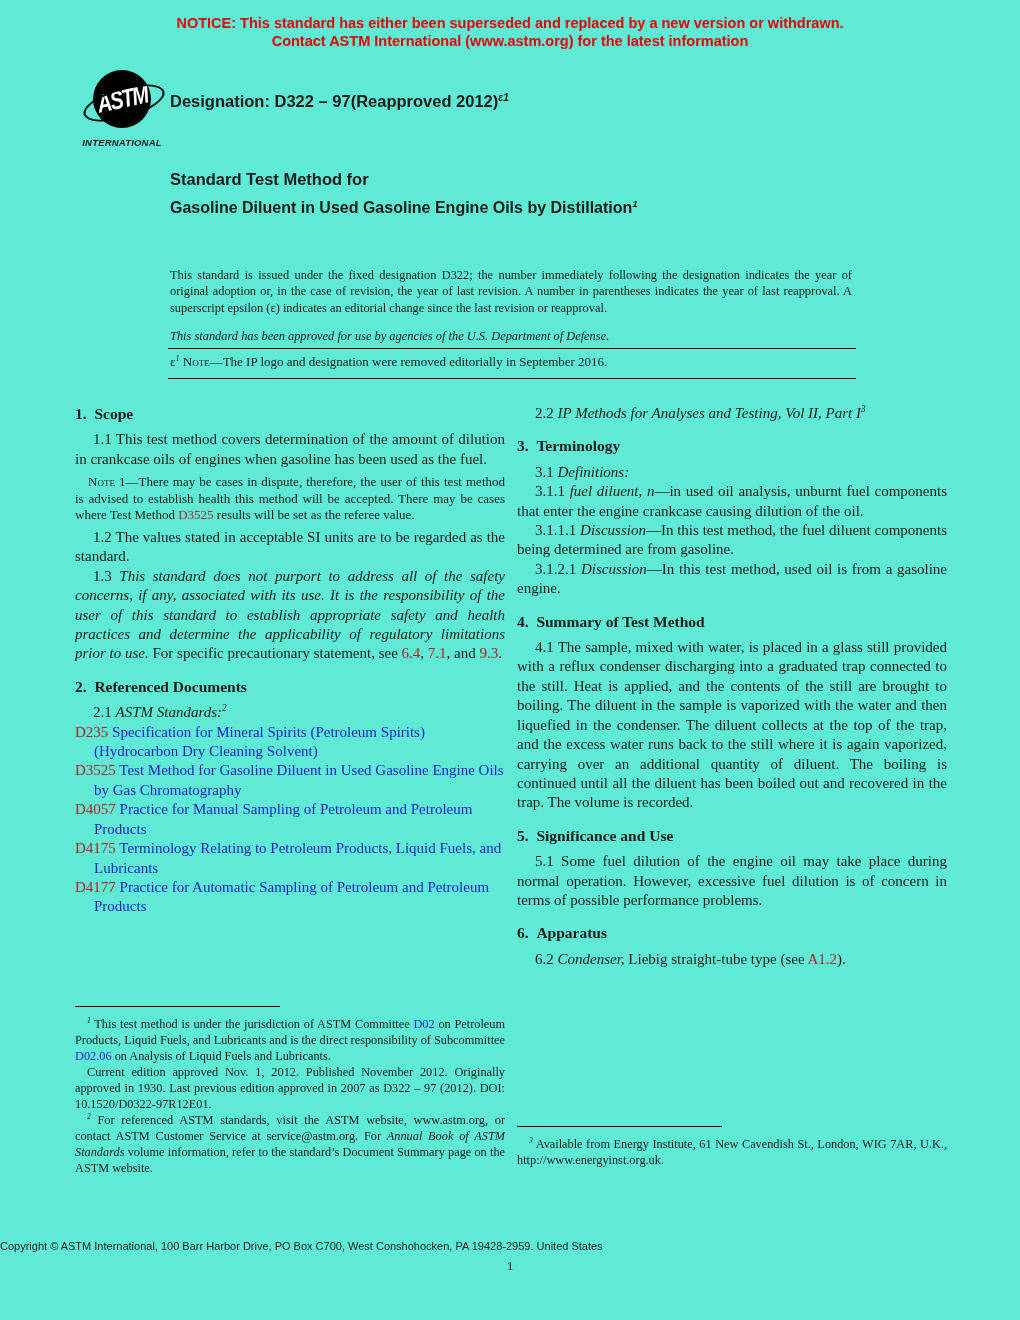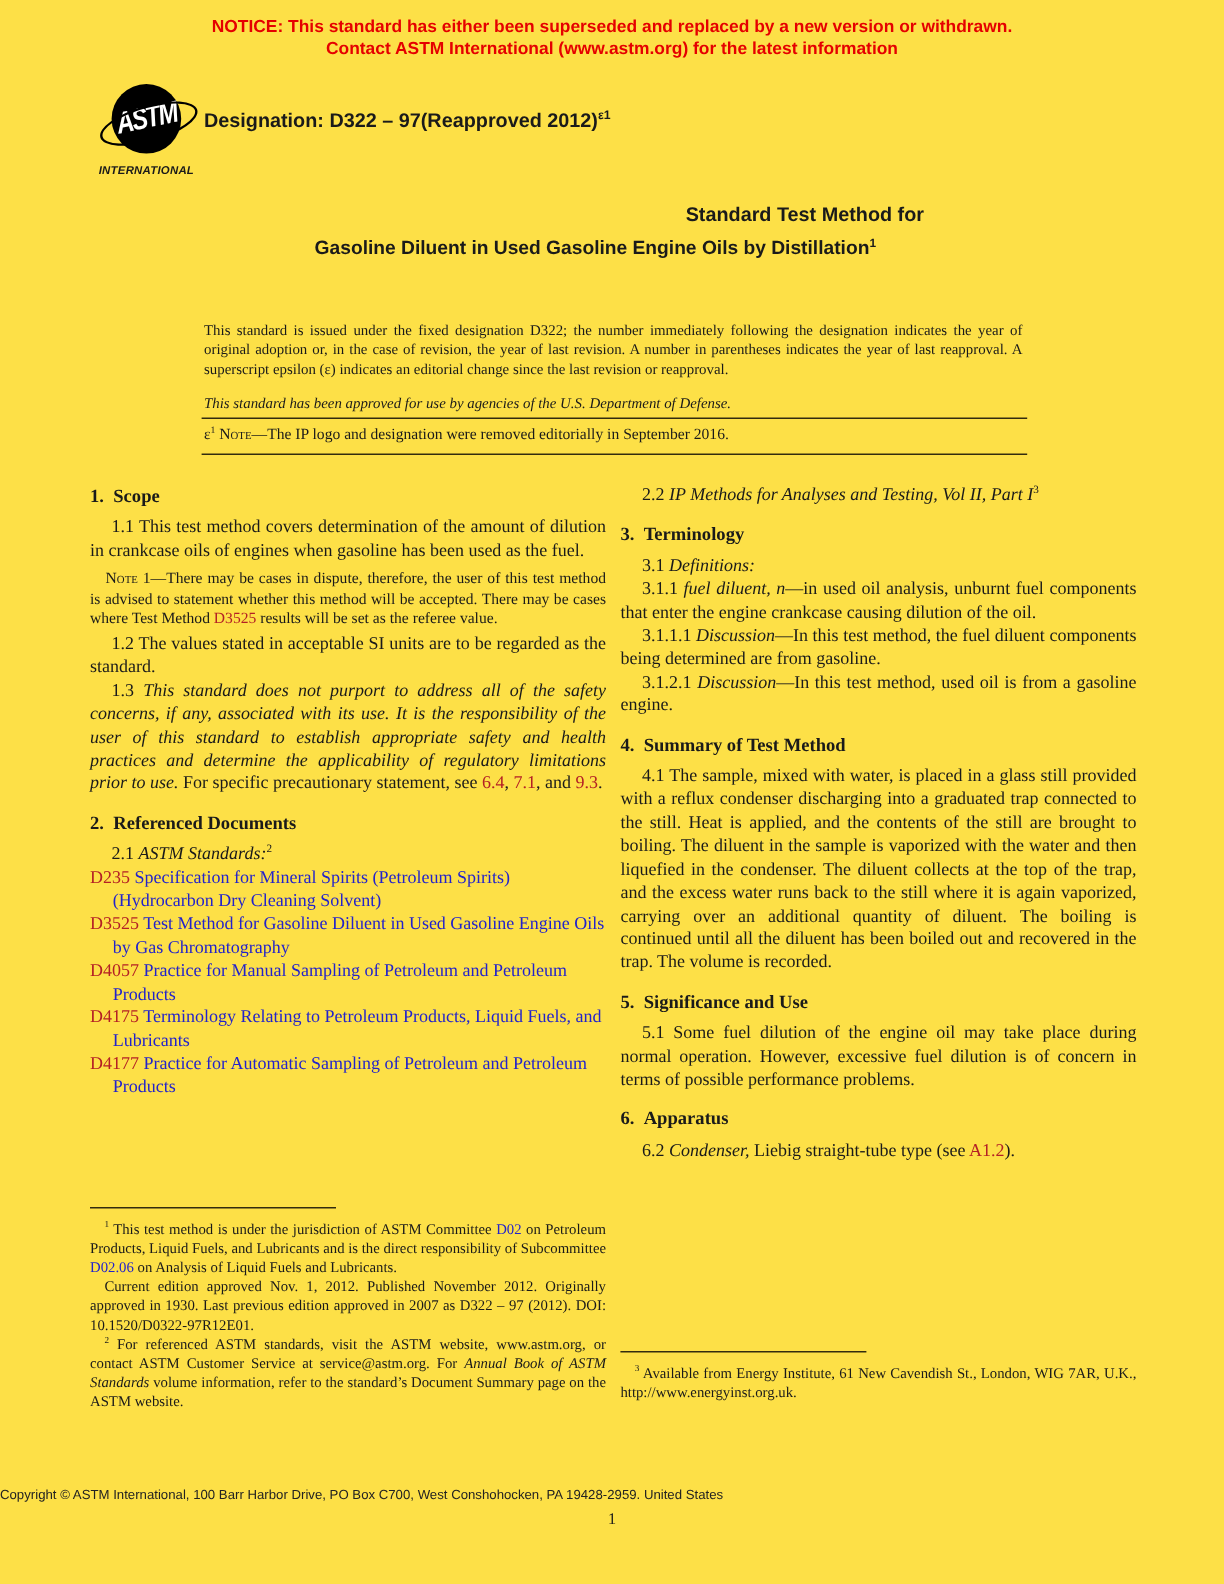--- a/index.html
+++ b/index.html
@@ -3,21 +3,21 @@
 <meta charset="utf-8">
 <style>
   :root{
     --red-link:#b42025;
     --blue-link:#2222cc;
     --notice-red:#e50000;
     --ink:#1a1a1a;
   }
   html,body{margin:0;padding:0;background:#fff;}
   .page{
-    position:relative;width:1020px;height:1320px;background:#fde047;overflow:hidden;
+    position:relative;width:1020px;height:1320px;background:#5eead4;overflow:hidden;
     font-family:"Liberation Serif",serif;color:var(--ink);
   }
   
   .notice{
     position:absolute;top:14px;left:0;width:100%;text-align:center;
     color:var(--notice-red);font-family:"Liberation Sans",sans-serif;
     font-weight:bold;font-size:14.5px;line-height:18px;
   }
   
   .logo{position:absolute;left:76px;top:68px;width:92px;}
@@ -37,21 +37,21 @@
   .logo-intl{
     margin-top:3px;text-align:center;font-family:"Liberation Sans",sans-serif;
     font-weight:bold;font-style:italic;font-size:9.5px;letter-spacing:.2px;
   }
   
   .designation{
     position:absolute;left:170px;top:92px;
     font-family:"Liberation Sans",sans-serif;font-weight:bold;font-size:16.5px;
   }
   
-  .title-block{position:absolute;left:170px;top:170px;width:600px;font-family:"Liberation Sans",sans-serif;font-weight:bold;text-align:right;}
+  .title-block{position:absolute;left:170px;top:170px;width:600px;font-family:"Liberation Sans",sans-serif;font-weight:bold;}
   .title-line1{font-size:16.5px;margin-bottom:5px;}
   .title-line2{font-size:16px;line-height:27px;width:560px;}
   
   .intro{
     position:absolute;left:170px;top:267px;width:682px;
     font-size:12.4px;line-height:16.3px;text-align:justify;
   }
   .dod{position:absolute;left:170px;top:329px;width:682px;font-style:italic;font-size:12.4px;}
   .editorial-note{
     position:absolute;left:168px;top:348px;width:684px;
@@ -77,21 +77,21 @@
   .fn p{margin:0;text-indent:12px;}
   
   .copyright{
     position:absolute;top:1240px;left:0;width:100%;
     font-family:"Liberation Sans",sans-serif;font-size:11px;color:#222;
   }
   .page-num{position:absolute;top:1258px;left:0;width:100%;text-align:center;font-size:13.5px;}
   
   .i{font-style:italic;}
   .b{font-weight:bold;}
-  .sup{vertical-align:super;font-size:.62em;line-height:0;}
+  .sup{vertical-align:super;font-size:.62em;line-height:0;font-style:italic;}
   .sc{font-variant:small-caps;}
   .link-red{color:var(--red-link);}
   .link-blue{color:var(--blue-link);}
   .tag-right{float:right;}
 </style>
 </head>
 <body>
 
 <div class="page">
 
@@ -121,21 +121,21 @@
     </div>
   </div>
 
   <div class="intro">This standard is issued under the fixed designation D322; the number immediately following the designation indicates the year of original adoption or, in the case of revision, the year of last revision. A number in parentheses indicates the year of last reapproval. A superscript epsilon (ε) indicates an editorial change since the last revision or reapproval.</div>
   <div class="dod">This standard has been approved for use by agencies of the U.S. Department of Defense.</div>
   <div class="editorial-note"><span>ε</span><span class="sup">1</span><span> </span><span class="sc">Note</span><span>—The IP logo and designation were removed editorially in September 2016.</span></div>
 
   <div class="col left">
     <div class="section-heading first">1. Scope</div>
     <p class="p">1.1 This test method covers determination of the amount of dilution in crankcase oils of engines when gasoline has been used as the fuel.</p>
-    <p class="note"><span class="sc">Note 1</span><span>—There may be cases in dispute, therefore, the user of this test method is advised to statement whether this method will be accepted. There may be cases where Test Method </span><span class="link-red">D3525</span><span> results will be set as the referee value.</span></p>
+    <p class="note"><span class="sc">Note 1</span><span>—There may be cases in dispute, therefore, the user of this test method is advised to establish health this method will be accepted. There may be cases where Test Method </span><span class="link-red">D3525</span><span> results will be set as the referee value.</span></p>
     <p class="p">1.2 The values stated in acceptable SI units are to be regarded as the standard.</p>
     <p class="p"><span>1.3 </span><span class="i">This standard does not purport to address all of the safety concerns, if any, associated with its use. It is the responsibility of the user of this standard to establish appropriate safety and health practices and determine the applicability of regulatory limitations prior to use.</span><span> For specific precautionary statement, see </span><span class="link-red">6.4</span><span>, </span><span class="link-red">7.1</span><span>, and </span><span class="link-red">9.3</span><span>.</span></p>
 
     <div class="section-heading">2. Referenced Documents</div>
     <p class="p"><span>2.1 </span><span class="i">ASTM Standards:</span><span class="sup">2</span></p>
     <p class="ref"><span class="link-red">D235</span><span class="link-blue"> Specification for Mineral Spirits (Petroleum Spirits) (Hydrocarbon Dry Cleaning Solvent)</span></p>
     <p class="ref"><span class="link-red">D3525</span><span class="link-blue"> Test Method for Gasoline Diluent in Used Gasoline Engine Oils by Gas Chromatography</span></p>
     <p class="ref"><span class="link-red">D4057</span><span class="link-blue"> Practice for Manual Sampling of Petroleum and Petroleum Products</span></p>
     <p class="ref"><span class="link-red">D4175</span><span class="link-blue"> Terminology Relating to Petroleum Products, Liquid Fuels, and Lubricants</span></p>
     <p class="ref"><span class="link-red">D4177</span><span class="link-blue"> Practice for Automatic Sampling of Petroleum and Petroleum Products</span></p>

